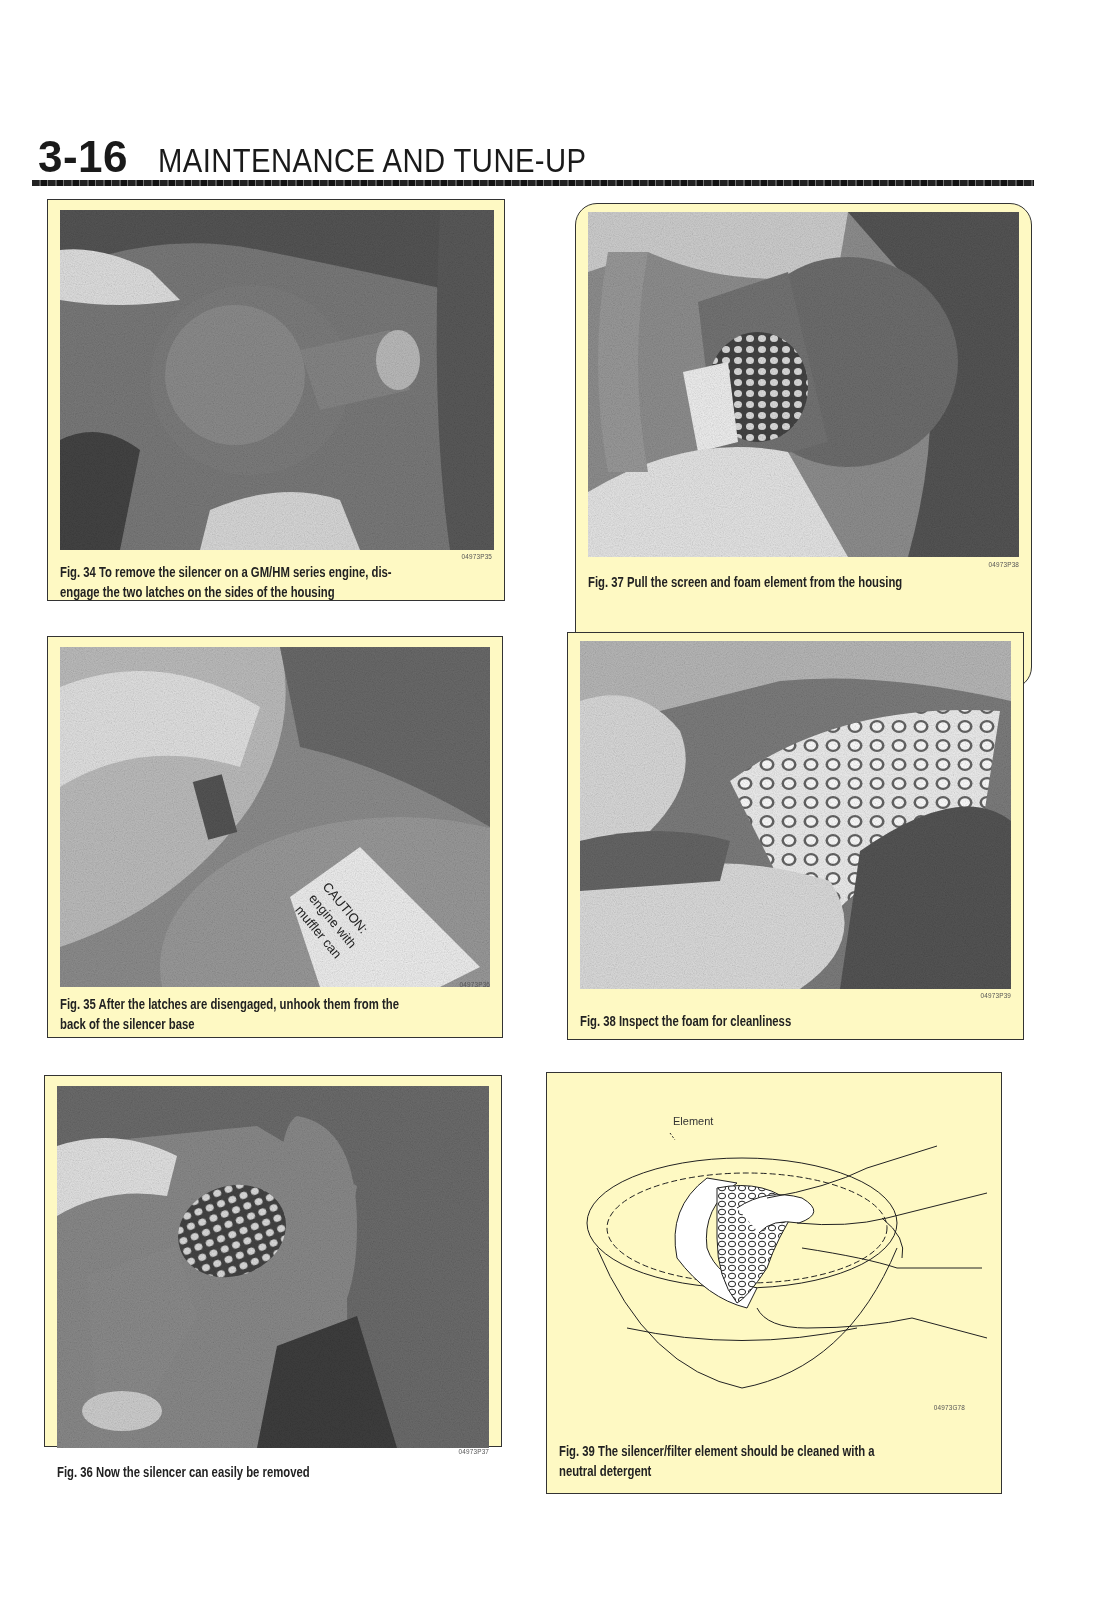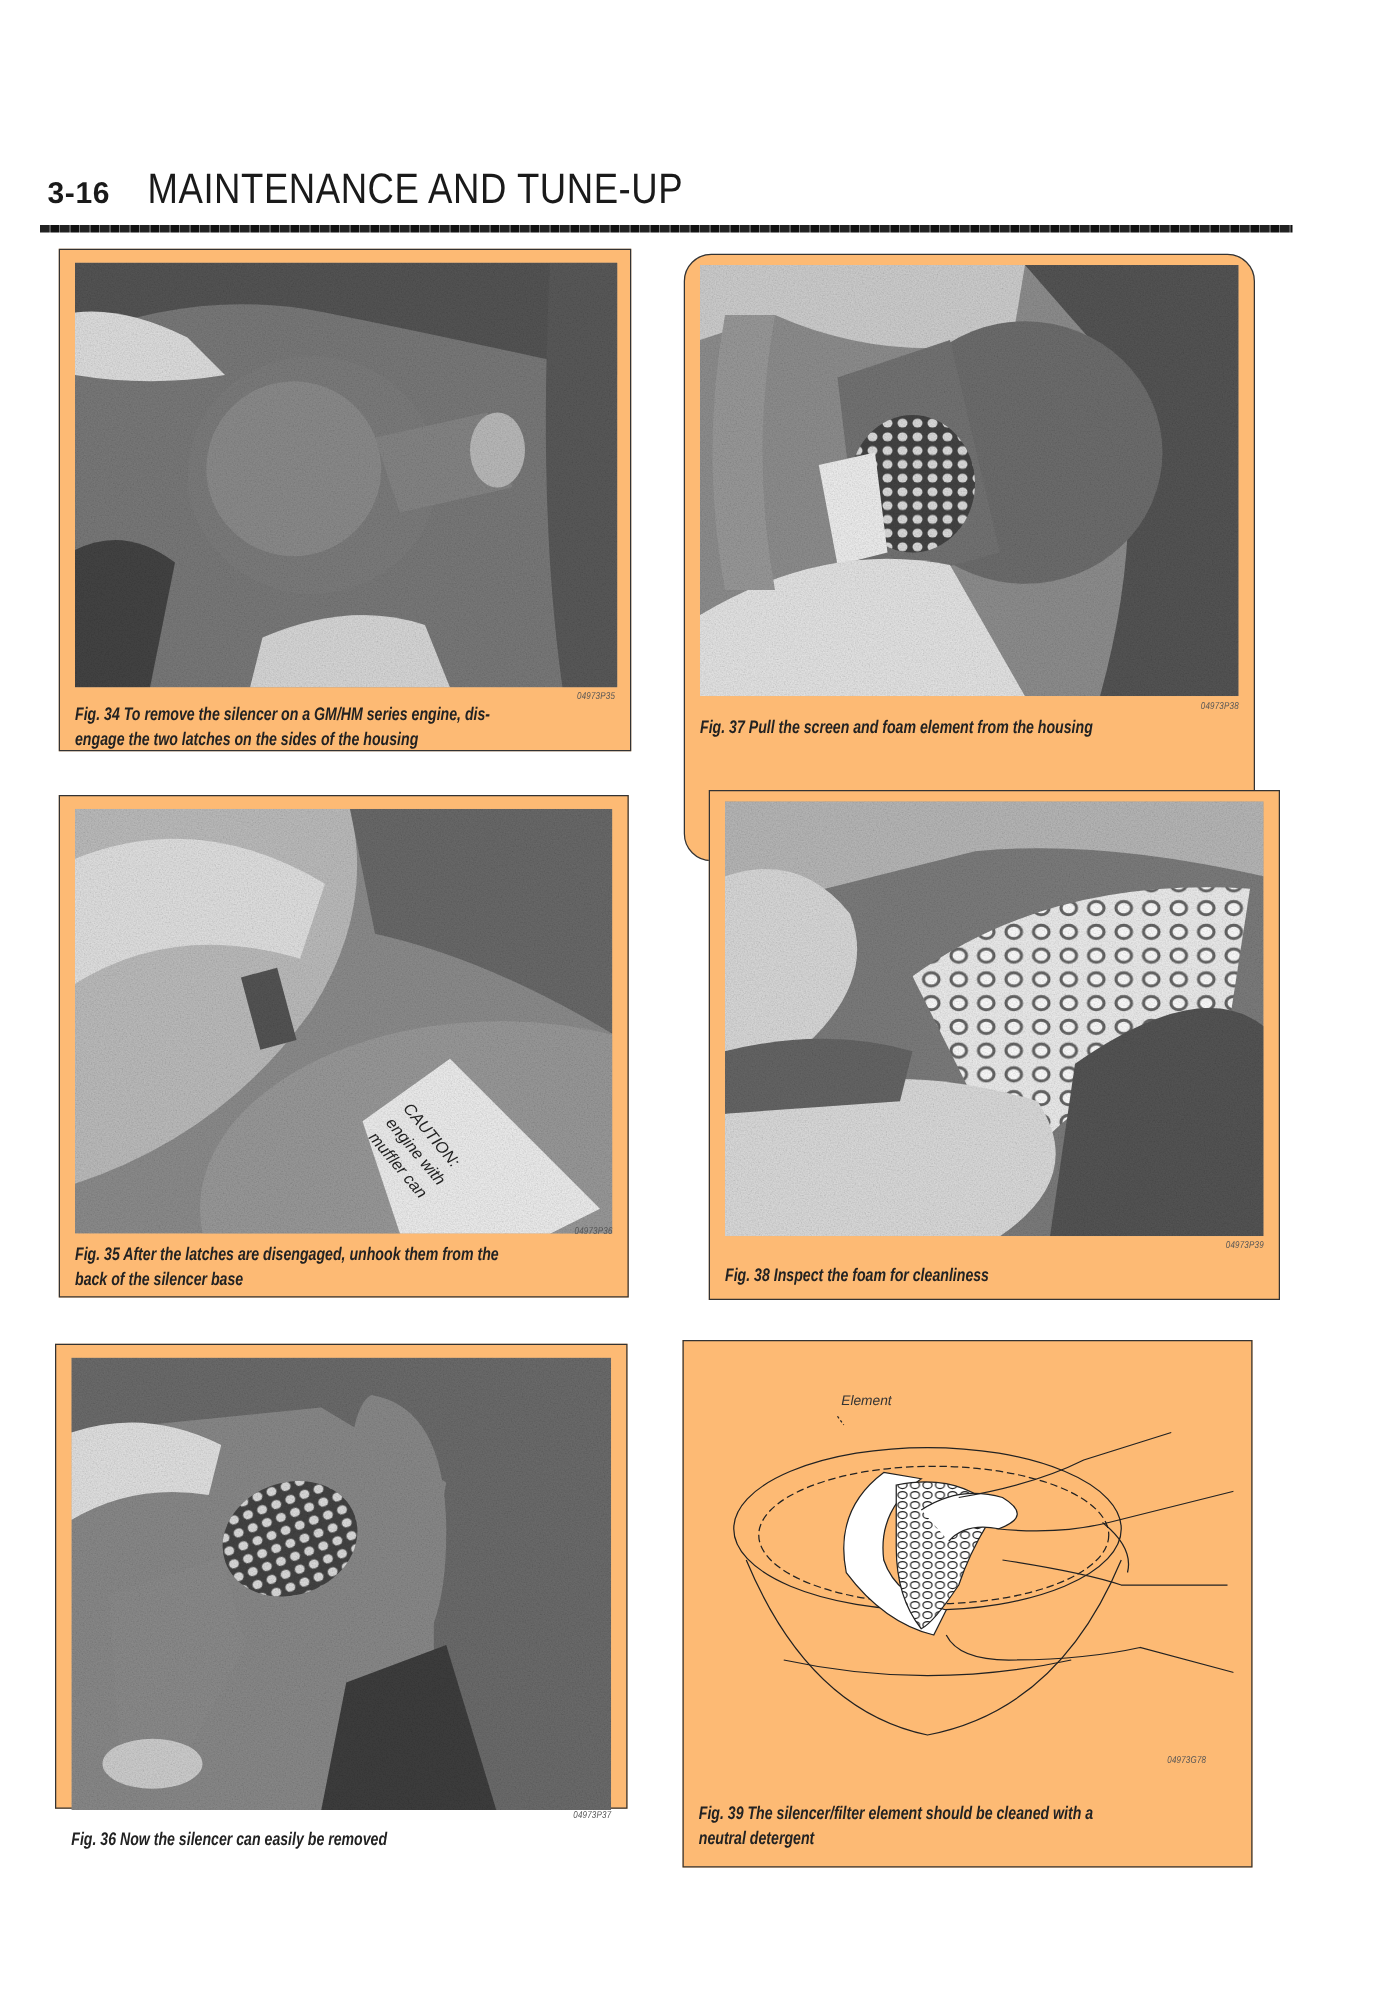--- a/index.html
+++ b/index.html
@@ -1,25 +1,25 @@
 <!DOCTYPE html>
 <html><head>
 <meta charset="utf-8">
 <style>
   * { box-sizing: border-box; margin: 0; padding: 0; }
   html, body { width: 1120px; height: 1612px; background: #ffffff; overflow: hidden; }
   body { position: relative; font-family: "Liberation Sans", sans-serif; color: #111; }
 
   .header { position: absolute; left: 38px; top: 132px; height: 50px; display: flex; align-items: baseline; }
-  .page-num { font-family: "Liberation Sans", sans-serif; font-weight: bold; font-size: 24px; color: #1a1a1a; letter-spacing: 0.5px; }
+  .page-num { font-family: "Liberation Sans", sans-serif; font-weight: bold; font-size: 44px; color: #1a1a1a; letter-spacing: 0.5px; }
   .section-title { font-family: "Liberation Sans", sans-serif; font-size: 34px; color: #1a1a1a; margin-left: 30px; transform: scaleX(0.86); transform-origin: left; letter-spacing: 0.5px; font-weight: normal; }
   .rule { position: absolute; left: 32px; top: 180px; width: 1002px; height: 6px;
           background: repeating-linear-gradient(90deg, #222 0 7px, #555 7px 9px, #111 9px 15px, #777 15px 16px); }
 
-  .fig { position: absolute; border: 1.5px solid #333; background: #fdba74; font-style: italic; }
+  .fig { position: absolute; border: 1.5px solid #333; background: #fef9c3; }
   .photo { position: absolute; overflow: hidden; }
   .photo svg { width: 100%; height: 100%; display: block; }
   .code { position: absolute; font-family: "Liberation Sans Narrow", "Liberation Sans", sans-serif; font-size: 8px; color: #555; transform: scaleX(0.8); transform-origin: right; letter-spacing: 0.2px; }
   .caption { position: absolute; font-family: "Liberation Sans", sans-serif; font-weight: bold; font-size: 14.5px; line-height: 20px; color: #222; transform: scaleX(0.78); transform-origin: left top; white-space: nowrap; }
   .label-element { position: absolute; font-family: "Liberation Sans", sans-serif; font-size: 11px; color: #333; margin-left: 16px; }
 </style>
 </head>
 <body>
 
 <div>
@@ -74,21 +74,21 @@
       </g>
     </svg>
   </div>
   <div class="code" style="right:12px; top:352px;">04973P35</div>
   <div class="caption" style="left:12px; top:362px;">
     <div>Fig. 34 To remove the silencer on a GM/HM series engine, dis-</div>
     <div>engage the two latches on the sides of the housing</div>
   </div>
 </div>
 
-<div class="fig" style="left:547px; top:203px; width:457px; height:486px;border-radius:22px;">
+<div class="fig" style="left:575px; top:203px; width:457px; height:486px;border-radius:22px;">
   <div class="photo" style="left:12px; top:8px; width:431px; height:345px;">
     <svg viewBox="0 0 431 345" preserveAspectRatio="none">
       <g filter="url(#grain)">
         <rect width="431" height="345" fill="#8f8f8f"></rect>
         <path d="M0 0 L260 0 L250 60 Q150 80 60 40 L0 60Z" fill="#cfcfcf"></path>
         <path d="M260 0 L431 0 L431 345 L320 345 Q360 200 330 80Z" fill="#555"></path>
         <ellipse cx="260" cy="150" rx="110" ry="105" fill="#6e6e6e"></ellipse>
         <path d="M110 90 L200 60 L240 230 L130 260Z" fill="#747474"></path>
         <ellipse cx="170" cy="175" rx="50" ry="55" fill="url(#hexmesh)"></ellipse>
         <path d="M95 160 L140 150 L150 230 L110 240Z" fill="#f0f0f0"></path>

